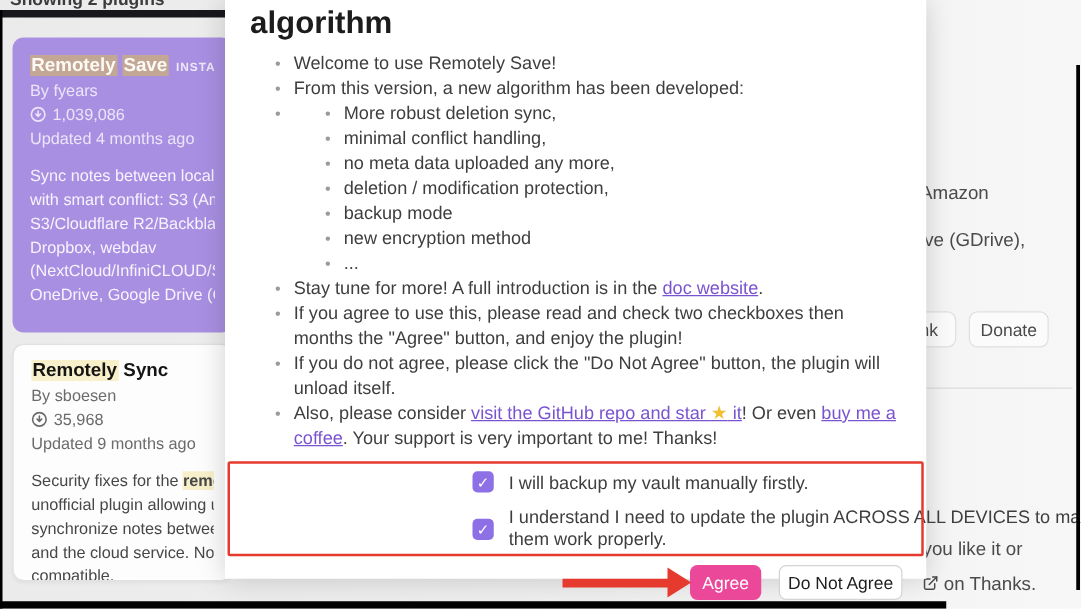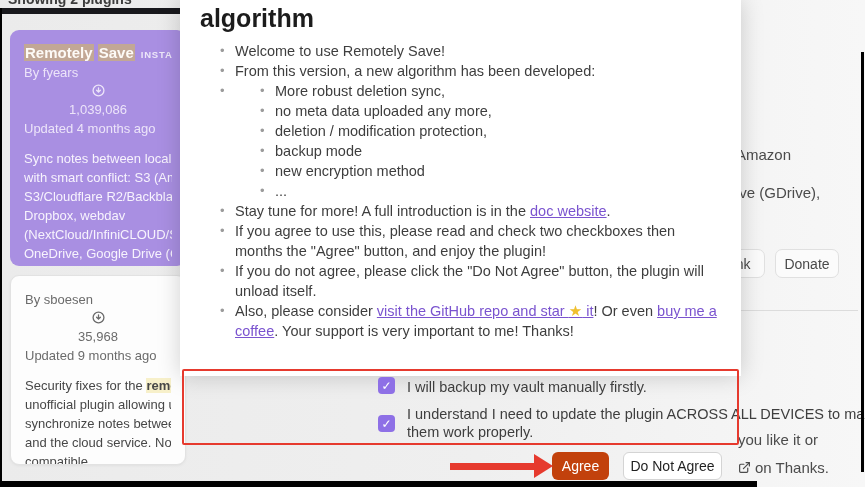--- a/index.html
+++ b/index.html
@@ -18,41 +18,41 @@
   .top-dark-strip { left:0; top:8px; width:180px; height:6px; background:#18181c; z-index:2; }
 
   
   .card { border-radius: 9px; z-index:1; overflow:hidden; }
   .card1 { left:10px; top:30px; width:176px; height:236px; background:#a98fe2; color:#f7f3fd; padding:14px 14px; }
   .card-title { font-size:15px; font-weight:700; white-space:nowrap; overflow:hidden; }
   .hl-tan { background:#c2a795; color:#fdfaf6; padding:0 1px; }
   .badge-installed { font-size:9.5px; font-weight:600; letter-spacing:0.8px; color:rgba(255,255,255,0.78); margin-left:6px; }
   .card-meta { font-size:13px; margin-top:4px; color:rgba(255,255,255,0.92); white-space:nowrap; }
   .card1 .card-meta { color:#ece4f9; }
-  .dl-row { display:flex; align-items:center; gap:5px;flex-direction:column; }
+  .dl-row { display:flex; align-items:center; gap:5px; }
   .dl-icon { display:inline-flex; width:13px; height:13px; }
   .card-desc { margin-top:13px; font-size:13px; line-height:19px; }
   .card-desc div { white-space:nowrap; overflow:hidden; }
   .card2 { left:10px; top:275px; width:176px; height:190px; background:#fdfdfd; border:1px solid #e2e2e2; color:#1d1d1d; padding:12px 14px;
            box-shadow:0 1px 3px rgba(0,0,0,0.05); }
   .card2 .card-title { color:#141414; }
   .hl-yellow { background:#f7f0ca; padding:0 1px; }
   .card2 .card-meta { color:#6b6b6b; }
   .card2 .card-desc { color:#474747; }
   .desc-bold-hl { font-weight:700; background:#f7f0ca; }
 
   
   .frag { color:#4b4b4b; font-size:15px; white-space:nowrap; z-index:1;text-align:center; }
   .ghost-btn { border:1px solid #e0e0e0; background:#fbfbfb; border-radius:7px; height:29px;
                display:flex; align-items:center; justify-content:center; font-size:14px; color:#4a4a4a; z-index:1; }
   .divider { height:1px; background:#dcdcdc; z-index:1; }
   .ext-icon { display:inline-flex; width:13px; height:13px; margin-right:4px; position:relative; top:1px; }
 
   
-  .modal { left:180px; top:0; width:561px; height:376px; background:#ffffff; z-index:10;
+  .modal { left:180px; top:0; width:561px; height:463px; background:#ffffff; z-index:10;
            box-shadow:0 0 22px rgba(0,0,0,0.18); }
   .modal-title { font-size:25px; font-weight:700; color:#1c1c1c; padding:1px 20px 0 20px; line-height:34px; }
   .modal-body { padding:6px 18px 0 20px; font-size:14.5px; color:#3e3e3e; }
   ul.blist { list-style:none; padding-left:35px; }
   ul.blist li { position:relative; line-height:20px; }
   ul.blist > li::before { content:"•"; position:absolute; left:-15px; color:#9b9b9b; font-size:13px; }
   ul.nested { list-style:none; padding-left:40px; }
   ul.nested li { position:relative; line-height:20px; }
   ul.nested li::before { content:"•"; position:absolute; left:-15px; color:#9b9b9b; font-size:13px; }
   a.mlink { color:#7a53cf; text-decoration:underline; cursor:pointer; }
@@ -60,21 +60,21 @@
 
   
   .check-row { position:absolute; left:198px; display:flex; align-items:flex-start; gap:12px; width:520px; z-index:12; }
   .checkbox { width:17px; height:17px; border-radius:4px; background:#8e70e6; color:#fff; font-size:12px;
               display:flex; align-items:center; justify-content:center; flex:0 0 auto; }
   .check-label { font-size:14.5px; color:#3e3e3e; line-height:18px; }
 
   
   .btn { position:absolute; height:28px; border-radius:6px; font-size:14px; display:flex; align-items:center; justify-content:center;
          cursor:pointer; z-index:12; }
-  .btn-agree { left:552px; top:452px; width:57px; background:#c2410c; color:#ffffff; }
+  .btn-agree { left:552px; top:452px; width:57px; background:#ec4899; color:#ffffff; }
   .btn-disagree { left:623px; top:452px; width:99px; background:#ffffff; color:#1f1f1f; border:1px solid #d4d4d4; }
 
   
   .anno-box { left:182px; top:369px; width:557px; height:76px; border:2px solid #e63a2e; border-radius:2px; z-index:20; }
   .arrow-shaft { left:450px; top:463px; width:85px; height:7px; background:#e63a2e; z-index:21; }
   .arrow-head { left:534px; top:454px; width:0; height:0; border-top:12px solid transparent; border-bottom:12px solid transparent;
                 border-left:19px solid #e63a2e; z-index:21; }
 
   
   .frame { background:#000; z-index:40; }
@@ -110,20 +110,23 @@
     <div>Sync notes between local a</div>
     <div>with smart conflict: S3 (Ama</div>
     <div>S3/Cloudflare R2/Backblaze</div>
     <div>Dropbox, webdav</div>
     <div>(NextCloud/InfiniCLOUD/Sy</div>
     <div>OneDrive, Google Drive (GD</div>
   </div>
 </div>
 
 <div class="abs card card2">
+  <div class="card-title">
+    <span class="hl-yellow">Remotely</span><span> Sync</span>
+  </div>
   <div class="card-meta">By sboesen</div>
   <div class="card-meta dl-row">
     <span class="dl-icon">
       <svg viewBox="0 0 24 24" fill="none" stroke="#6b6b6b" stroke-width="2.4" stroke-linecap="round" stroke-linejoin="round">
         <circle cx="12" cy="12" r="10"></circle>
           <path d="M12 7v8M8.5 11.5L12 15l3.5-3.5"></path>
         </svg>
     </span>
     <span>35,968</span>
   </div>
@@ -159,20 +162,21 @@
 
 <div class="abs modal">
   <div class="modal-title">algorithm</div>
   <div class="modal-body">
     <ul class="blist">
       <li>Welcome to use Remotely Save!</li>
       <li>From this version, a new algorithm has been developed:</li>
       <li>
         <ul class="nested">
           <li>More robust deletion sync,</li>
+          <li>minimal conflict handling,</li>
           <li>no meta data uploaded any more,</li>
           <li>deletion / modification protection,</li>
           <li>backup mode</li>
           <li>new encryption method</li>
           <li>...</li>
         </ul>
       </li>
       <li><span>Stay tune for more! A full introduction is in the </span><a class="mlink">doc website</a><span>.</span></li>
       <li>If you agree to use this, please read and check two checkboxes then months the "Agree" button, and enjoy the plugin!</li>
       <li>If you do not agree, please click the "Do Not Agree" button, the plugin will unload itself.</li>

